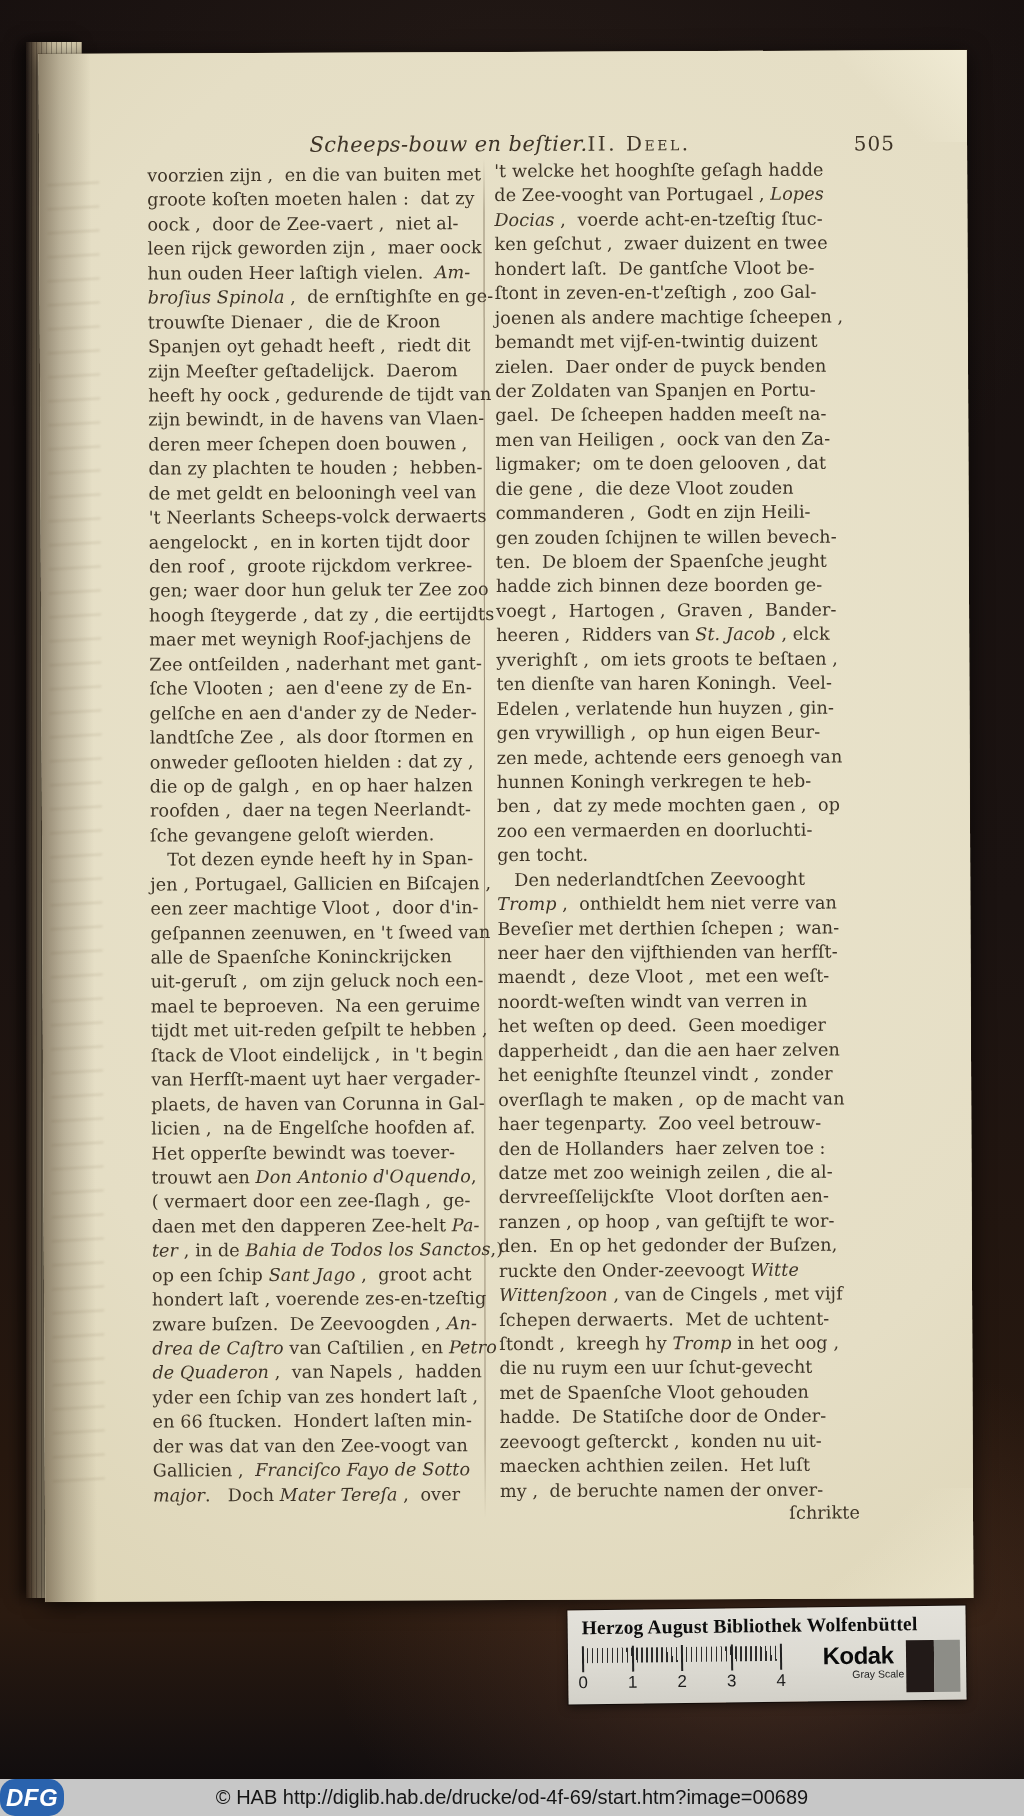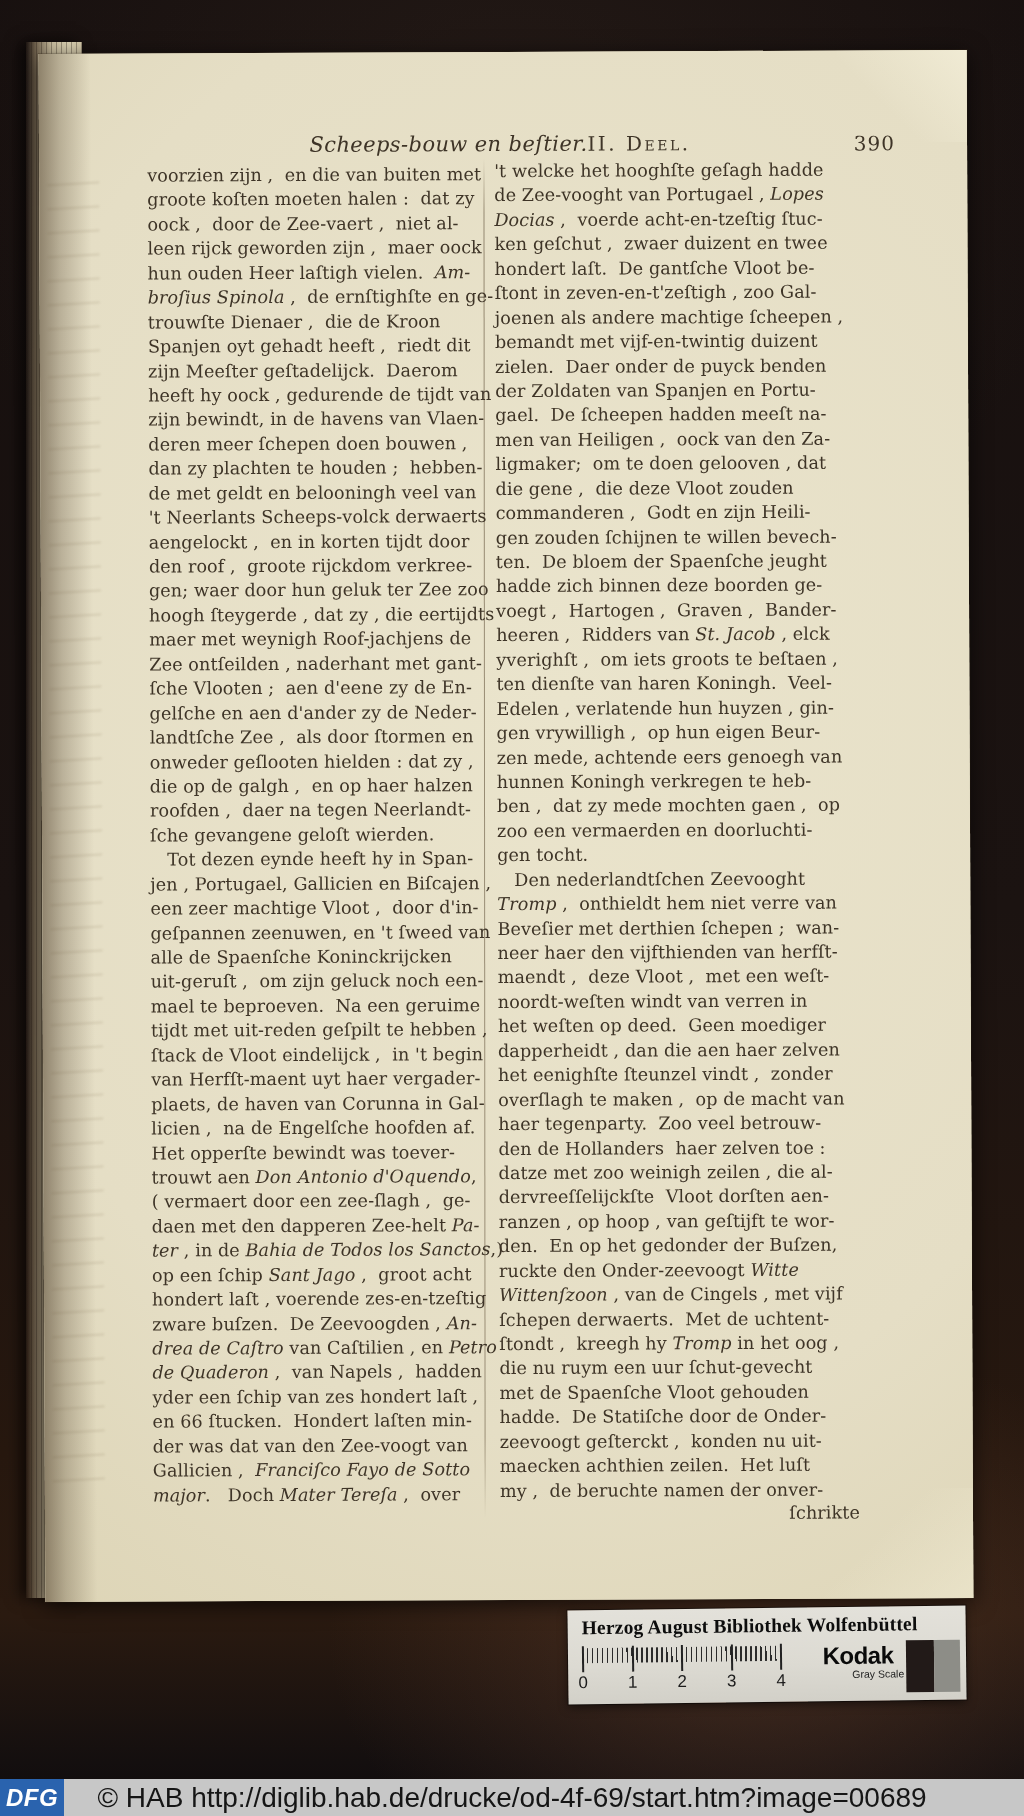--- a/index.html
+++ b/index.html
@@ -112,44 +112,44 @@
   .sw-gray{left:352px;width:26px;background:#8d8d87;}
 
   
   .footer-bar{
     position:absolute;left:0;top:1779px;width:1024px;height:37px;background:#c7c7c7;
   }
   .dfg{
     position:absolute;left:0;top:0;width:64px;height:37px;background:#2a63ae;
     color:#fff;display:flex;align-items:center;justify-content:center;
     font-family:"Liberation Sans",sans-serif;font-weight:700;font-style:italic;
-    font-size:24px;letter-spacing:.5px;
+    font-size:24px;letter-spacing:.5px;border-radius:15px;
   }
   .url{
     position:absolute;left:0;top:0;width:100%;height:100%;
     display:flex;align-items:center;justify-content:center;
-    font-family:"Liberation Sans",sans-serif;font-size:28px;color:#151515;
+    font-family:"Liberation Sans",sans-serif;font-size:20px;color:#151515;
   }
 </style>
 </head>
 <body>
 
 <div class="stage">
 
   <div class="edge-stack"></div>
 
   <div class="page">
     <div class="gutter-shadow"></div>
     <div class="showthrough"></div>
     <div class="corner-curl"></div>
     <div class="corner-curl-b"></div>
 
     <div class="running-header ink">
       <span class="running-title">Scheeps-bouw en beſtier.</span><span class="running-part">II. Deel.</span>
-      <span class="pagenum">390</span>
+      <span class="pagenum">505</span>
     </div>
 
     <div class="col-divider"></div>
 
     <div class="col col-left ink"><div class="tline"><span>voorzien zijn ,  en die van buiten met</span></div><div class="tline"><span>groote koſten moeten halen :  dat zy</span></div><div class="tline"><span>oock ,  door de Zee-vaert ,  niet al-</span></div><div class="tline"><span>leen rijck geworden zijn ,  maer oock</span></div><div class="tline"><span>hun ouden Heer laſtigh vielen.  </span><span class="it">Am-</span><span></span></div><div class="tline"><span></span><span class="it">broſius Spinola</span><span> ,  de ernſtighſte en ge-</span></div><div class="tline"><span>trouwſte Dienaer ,  die de Kroon</span></div><div class="tline"><span>Spanjen oyt gehadt heeft ,  riedt dit</span></div><div class="tline"><span>zijn Meeſter geſtadelijck.  Daerom</span></div><div class="tline"><span>heeft hy oock , gedurende de tijdt van</span></div><div class="tline"><span>zijn bewindt, in de havens van Vlaen-</span></div><div class="tline"><span>deren meer ſchepen doen bouwen ,</span></div><div class="tline"><span>dan zy plachten te houden ;  hebben-</span></div><div class="tline"><span>de met geldt en belooningh veel van</span></div><div class="tline"><span>'t Neerlants Scheeps-volck derwaerts</span></div><div class="tline"><span>aengelockt ,  en in korten tijdt door</span></div><div class="tline"><span>den roof ,  groote rijckdom verkree-</span></div><div class="tline"><span>gen; waer door hun geluk ter Zee zoo</span></div><div class="tline"><span>hoogh ſteygerde , dat zy , die eertijdts</span></div><div class="tline"><span>maer met weynigh Roof-jachjens de</span></div><div class="tline"><span>Zee ontſeilden , naderhant met gant-</span></div><div class="tline"><span>ſche Vlooten ;  aen d'eene zy de En-</span></div><div class="tline"><span>gelſche en aen d'ander zy de Neder-</span></div><div class="tline"><span>landtſche Zee ,  als door ſtormen en</span></div><div class="tline"><span>onweder geſlooten hielden : dat zy ,</span></div><div class="tline"><span>die op de galgh ,  en op haer halzen</span></div><div class="tline"><span>roofden ,  daer na tegen Neerlandt-</span></div><div class="tline"><span>ſche gevangene geloſt wierden.</span></div><div class="tline"><span>   Tot dezen eynde heeft hy in Span-</span></div><div class="tline"><span>jen , Portugael, Gallicien en Biſcajen ,</span></div><div class="tline"><span>een zeer machtige Vloot ,  door d'in-</span></div><div class="tline"><span>geſpannen zeenuwen, en 't ſweed van</span></div><div class="tline"><span>alle de Spaenſche Koninckrijcken</span></div><div class="tline"><span>uit-geruſt ,  om zijn geluck noch een-</span></div><div class="tline"><span>mael te beproeven.  Na een geruime</span></div><div class="tline"><span>tijdt met uit-reden geſpilt te hebben ,</span></div><div class="tline"><span>ſtack de Vloot eindelijck ,  in 't begin</span></div><div class="tline"><span>van Herfſt-maent uyt haer vergader-</span></div><div class="tline"><span>plaets, de haven van Corunna in Gal-</span></div><div class="tline"><span>licien ,  na de Engelſche hoofden af.</span></div><div class="tline"><span>Het opperſte bewindt was toever-</span></div><div class="tline"><span>trouwt aen </span><span class="it">Don Antonio d'Oquendo</span><span>,</span></div><div class="tline"><span>( vermaert door een zee-ſlagh ,  ge-</span></div><div class="tline"><span>daen met den dapperen Zee-helt </span><span class="it">Pa-</span><span></span></div><div class="tline"><span></span><span class="it">ter</span><span> , in de </span><span class="it">Bahia de Todos los Sanctos</span><span>,)</span></div><div class="tline"><span>op een ſchip </span><span class="it">Sant Jago</span><span> ,  groot acht</span></div><div class="tline"><span>hondert laſt , voerende zes-en-tzeſtig</span></div><div class="tline"><span>zware buſzen.  De Zeevoogden , </span><span class="it">An-</span><span></span></div><div class="tline"><span></span><span class="it">drea de Caſtro</span><span> van Caſtilien , en </span><span class="it">Petro</span><span></span></div><div class="tline"><span></span><span class="it">de Quaderon</span><span> ,  van Napels ,  hadden</span></div><div class="tline"><span>yder een ſchip van zes hondert laſt ,</span></div><div class="tline"><span>en 66 ſtucken.  Hondert laſten min-</span></div><div class="tline"><span>der was dat van den Zee-voogt van</span></div><div class="tline"><span>Gallicien ,  </span><span class="it">Franciſco Fayo de Sotto</span><span></span></div><div class="tline"><span></span><span class="it">major</span><span>.   Doch </span><span class="it">Mater Tereſa</span><span> ,  over</span></div></div>
     <div class="col col-right ink"><div class="tline"><span>'t welcke het hooghſte geſagh hadde</span></div><div class="tline"><span>de Zee-vooght van Portugael , </span><span class="it">Lopes</span><span></span></div><div class="tline"><span></span><span class="it">Docias</span><span> ,  voerde acht-en-tzeſtig ſtuc-</span></div><div class="tline"><span>ken geſchut ,  zwaer duizent en twee</span></div><div class="tline"><span>hondert laſt.  De gantſche Vloot be-</span></div><div class="tline"><span>ſtont in zeven-en-t'zeſtigh , zoo Gal-</span></div><div class="tline"><span>joenen als andere machtige ſcheepen ,</span></div><div class="tline"><span>bemandt met vijf-en-twintig duizent</span></div><div class="tline"><span>zielen.  Daer onder de puyck benden</span></div><div class="tline"><span>der Zoldaten van Spanjen en Portu-</span></div><div class="tline"><span>gael.  De ſcheepen hadden meeſt na-</span></div><div class="tline"><span>men van Heiligen ,  oock van den Za-</span></div><div class="tline"><span>ligmaker;  om te doen gelooven , dat</span></div><div class="tline"><span>die gene ,  die deze Vloot zouden</span></div><div class="tline"><span>commanderen ,  Godt en zijn Heili-</span></div><div class="tline"><span>gen zouden ſchijnen te willen bevech-</span></div><div class="tline"><span>ten.  De bloem der Spaenſche jeught</span></div><div class="tline"><span>hadde zich binnen deze boorden ge-</span></div><div class="tline"><span>voegt ,  Hartogen ,  Graven ,  Bander-</span></div><div class="tline"><span>heeren ,  Ridders van </span><span class="it">St. Jacob</span><span> , elck</span></div><div class="tline"><span>yverighſt ,  om iets groots te beſtaen ,</span></div><div class="tline"><span>ten dienſte van haren Koningh.  Veel-</span></div><div class="tline"><span>Edelen , verlatende hun huyzen , gin-</span></div><div class="tline"><span>gen vrywilligh ,  op hun eigen Beur-</span></div><div class="tline"><span>zen mede, achtende eers genoegh van</span></div><div class="tline"><span>hunnen Koningh verkregen te heb-</span></div><div class="tline"><span>ben ,  dat zy mede mochten gaen ,  op</span></div><div class="tline"><span>zoo een vermaerden en doorluchti-</span></div><div class="tline"><span>gen tocht.</span></div><div class="tline"><span>   Den nederlandtſchen Zeevooght</span></div><div class="tline"><span></span><span class="it">Tromp</span><span> ,  onthieldt hem niet verre van</span></div><div class="tline"><span>Beveſier met derthien ſchepen ;  wan-</span></div><div class="tline"><span>neer haer den vijfthienden van herfſt-</span></div><div class="tline"><span>maendt ,  deze Vloot ,  met een weſt-</span></div><div class="tline"><span>noordt-weſten windt van verren in</span></div><div class="tline"><span>het weſten op deed.  Geen moediger</span></div><div class="tline"><span>dapperheidt , dan die aen haer zelven</span></div><div class="tline"><span>het eenighſte ſteunzel vindt ,  zonder</span></div><div class="tline"><span>overſlagh te maken ,  op de macht van</span></div><div class="tline"><span>haer tegenparty.  Zoo veel betrouw-</span></div><div class="tline"><span>den de Hollanders  haer zelven toe :</span></div><div class="tline"><span>datze met zoo weinigh zeilen , die al-</span></div><div class="tline"><span>dervreeſſelijckſte  Vloot dorſten aen-</span></div><div class="tline"><span>ranzen , op hoop , van geſtijft te wor-</span></div><div class="tline"><span>den.  En op het gedonder der Buſzen,</span></div><div class="tline"><span>ruckte den Onder-zeevoogt </span><span class="it">Witte</span><span></span></div><div class="tline"><span></span><span class="it">Wittenſzoon</span><span> , van de Cingels , met vijf</span></div><div class="tline"><span>ſchepen derwaerts.  Met de uchtent-</span></div><div class="tline"><span>ſtondt ,  kreegh hy </span><span class="it">Tromp</span><span> in het oog ,</span></div><div class="tline"><span>die nu ruym een uur ſchut-gevecht</span></div><div class="tline"><span>met de Spaenſche Vloot gehouden</span></div><div class="tline"><span>hadde.  De Statiſche door de Onder-</span></div><div class="tline"><span>zeevoogt geſterckt ,  konden nu uit-</span></div><div class="tline"><span>maecken achthien zeilen.  Het luſt</span></div><div class="tline"><span>my ,  de beruchte namen der onver-</span></div></div>
 
     <div class="catchword ink">ſchrikte</div>
   </div>
 

